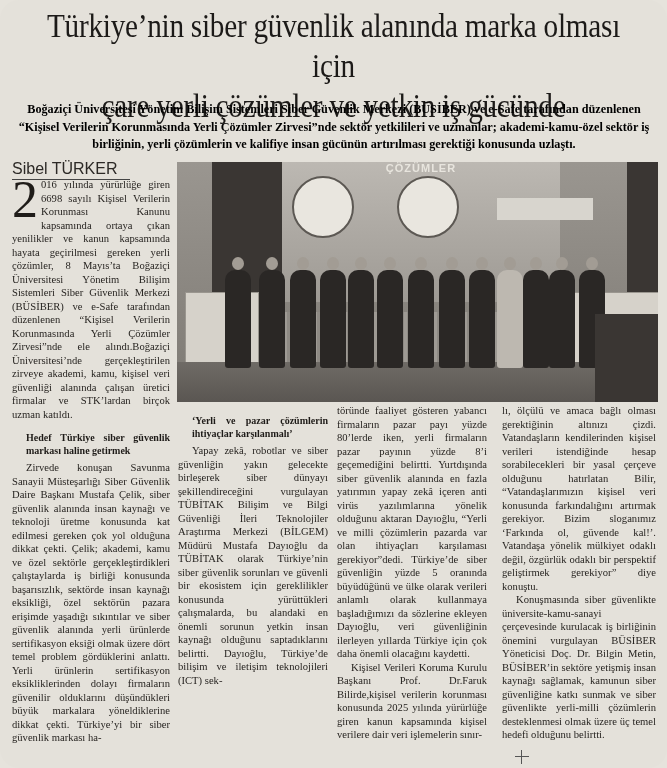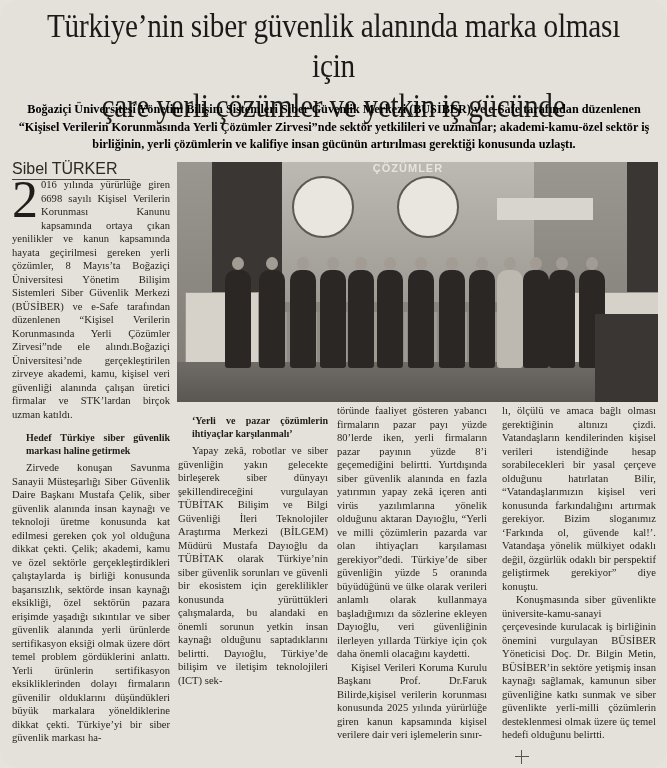--- a/index.html
+++ b/index.html
@@ -47,20 +47,21 @@
   .photo {
     position:absolute; left:177px; top:162px; width:481px; height:240px;
     background:#8a8680; overflow:hidden;
   }
   .ph-wall { position:absolute; inset:0; background:linear-gradient(#9a9690,#7d7973); }
   .ph-curtain-l { position:absolute; left:35px; top:0; width:70px; height:130px; background:#3a3633; }
   .ph-curtain-r { position:absolute; left:450px; top:0; width:40px; height:130px; background:#3a3633; }
   .ph-screen {
     position:absolute; left:105px; top:0; width:252px; height:140px;
     background:linear-gradient(#bcb8b2,#9e9a94);
+    padding-left:26px;
   }
   .ph-screen-title {
     position:absolute; left:0; right:0; top:0; text-align:center;
     font-family:"Liberation Sans", sans-serif; font-weight:bold;
     font-size:11px; color:#e8e5de; letter-spacing:1px;
   }
   .ph-logo {
     position:absolute; top:14px; width:58px; height:58px; border-radius:50%;
     background:#e9e6df; border:2px solid #5c5853;
   }

